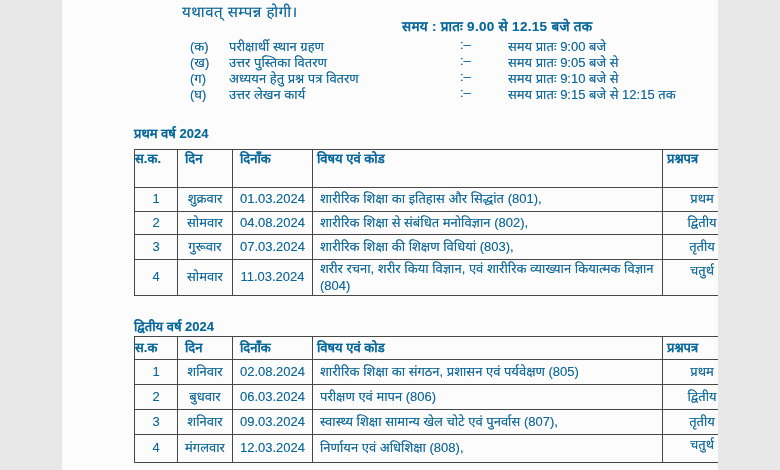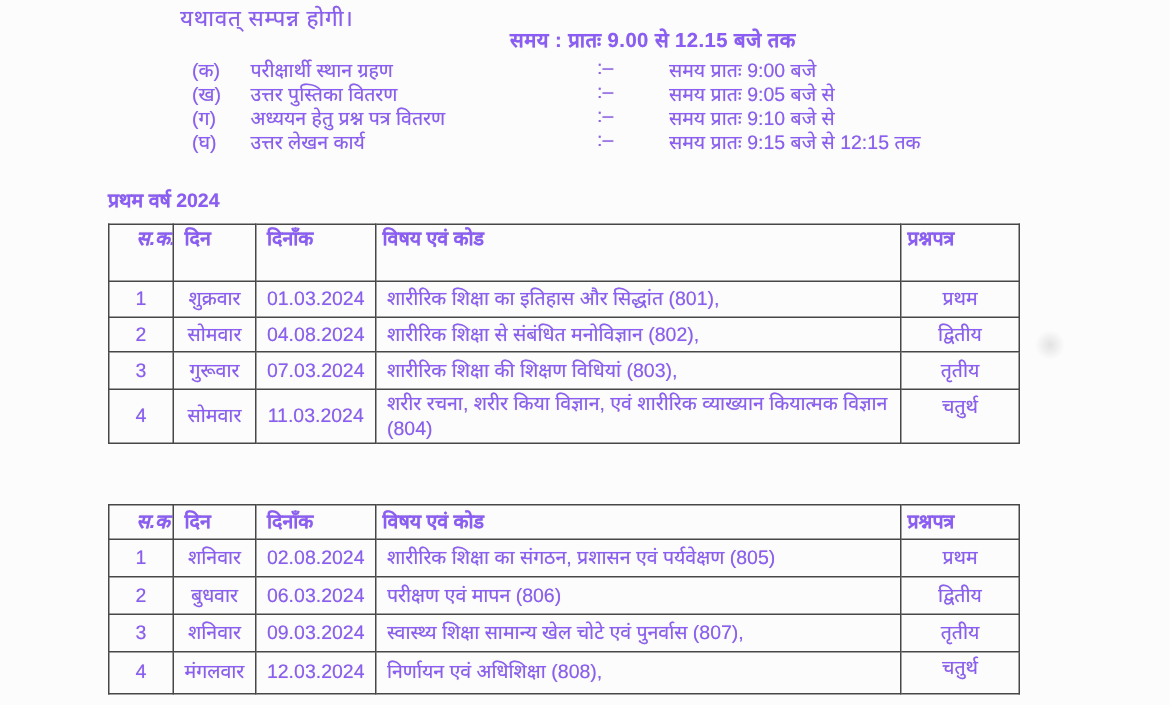--- a/index.html
+++ b/index.html
@@ -1,24 +1,24 @@
 <!DOCTYPE html>
 <html><head>
 <meta charset="utf-8">
 <style>
   html, body { margin: 0; padding: 0; background: #e8e8e8; }
   .page {
     position: relative;
-    width: 780px;
+    width: 656px;
     height: 470px;
     margin: 0 auto;
     background: #fcfcfc;
     overflow: hidden;
     font-family: "Liberation Sans", sans-serif;
-    color: #8b5cf6;
+    color: #0369a1;
     text-shadow: 0 0 0.5px rgba(45,45,45,0.35);
   }
   .abs { position: absolute; }
   .intro-line {
     left: 120px; top: 1px;
     font-size: 15px;
     letter-spacing: 0.5px;
   }
   .time-line {
     left: 316px; top: 17px;
@@ -47,21 +47,21 @@
     font-size: 13px;
   }
   table.sched th, table.sched td {
     border: 1px solid #474747;
     padding: 1px 4px;
     overflow: hidden;
     line-height: 1.25;
   }
   table.sched th { font-weight: 700; text-align: left; }
   table.sched th.c-paper { text-align: left; }
-  table.sched th.c-serial { padding-left: 18px; font-style: italic; }
+  table.sched th.c-serial { padding-left: 0; }
   table.sched th.c-day, table.sched th.c-date { padding-left: 7px; }
   .tbl1 th { vertical-align: top; padding-top: 3px; }
   table.sched td.c-serial,
   table.sched td.c-day,
   table.sched td.c-date,
   table.sched td.c-paper { text-align: center; }
   table.sched td.c-subject { text-align: left; padding-left: 7px; }
   .smudge {
     left: 690px; top: 220px; width: 20px; height: 20px;
     background: radial-gradient(circle, rgba(150,150,150,0.25), rgba(150,150,150,0) 70%);
@@ -142,20 +142,21 @@
     <tr style="height:36px">
       <td class="c-serial">4</td>
       <td class="c-day">सोमवार</td>
       <td class="c-date">11.03.2024</td>
       <td class="c-subject">शरीर रचना, शरीर किया विज्ञान, एवं शारीरिक व्याख्यान  कियात्मक विज्ञान (804)</td>
       <td class="c-paper" style="vertical-align:top;padding-top:3px">चतुर्थ</td>
     </tr>
   </tbody>
     </table>
 
+  <div class="abs tbl-title" style="top:317px">द्वितीय वर्ष 2024</div>
   <table class="sched tbl2" style="top:336px">
     <colgroup>
         <col style="width:43px">
         <col style="width:55px">
         <col style="width:80px">
         <col style="width:350px">
         <col style="width:79px">
       </colgroup>
     <tbody>
         <tr style="height:23px">

